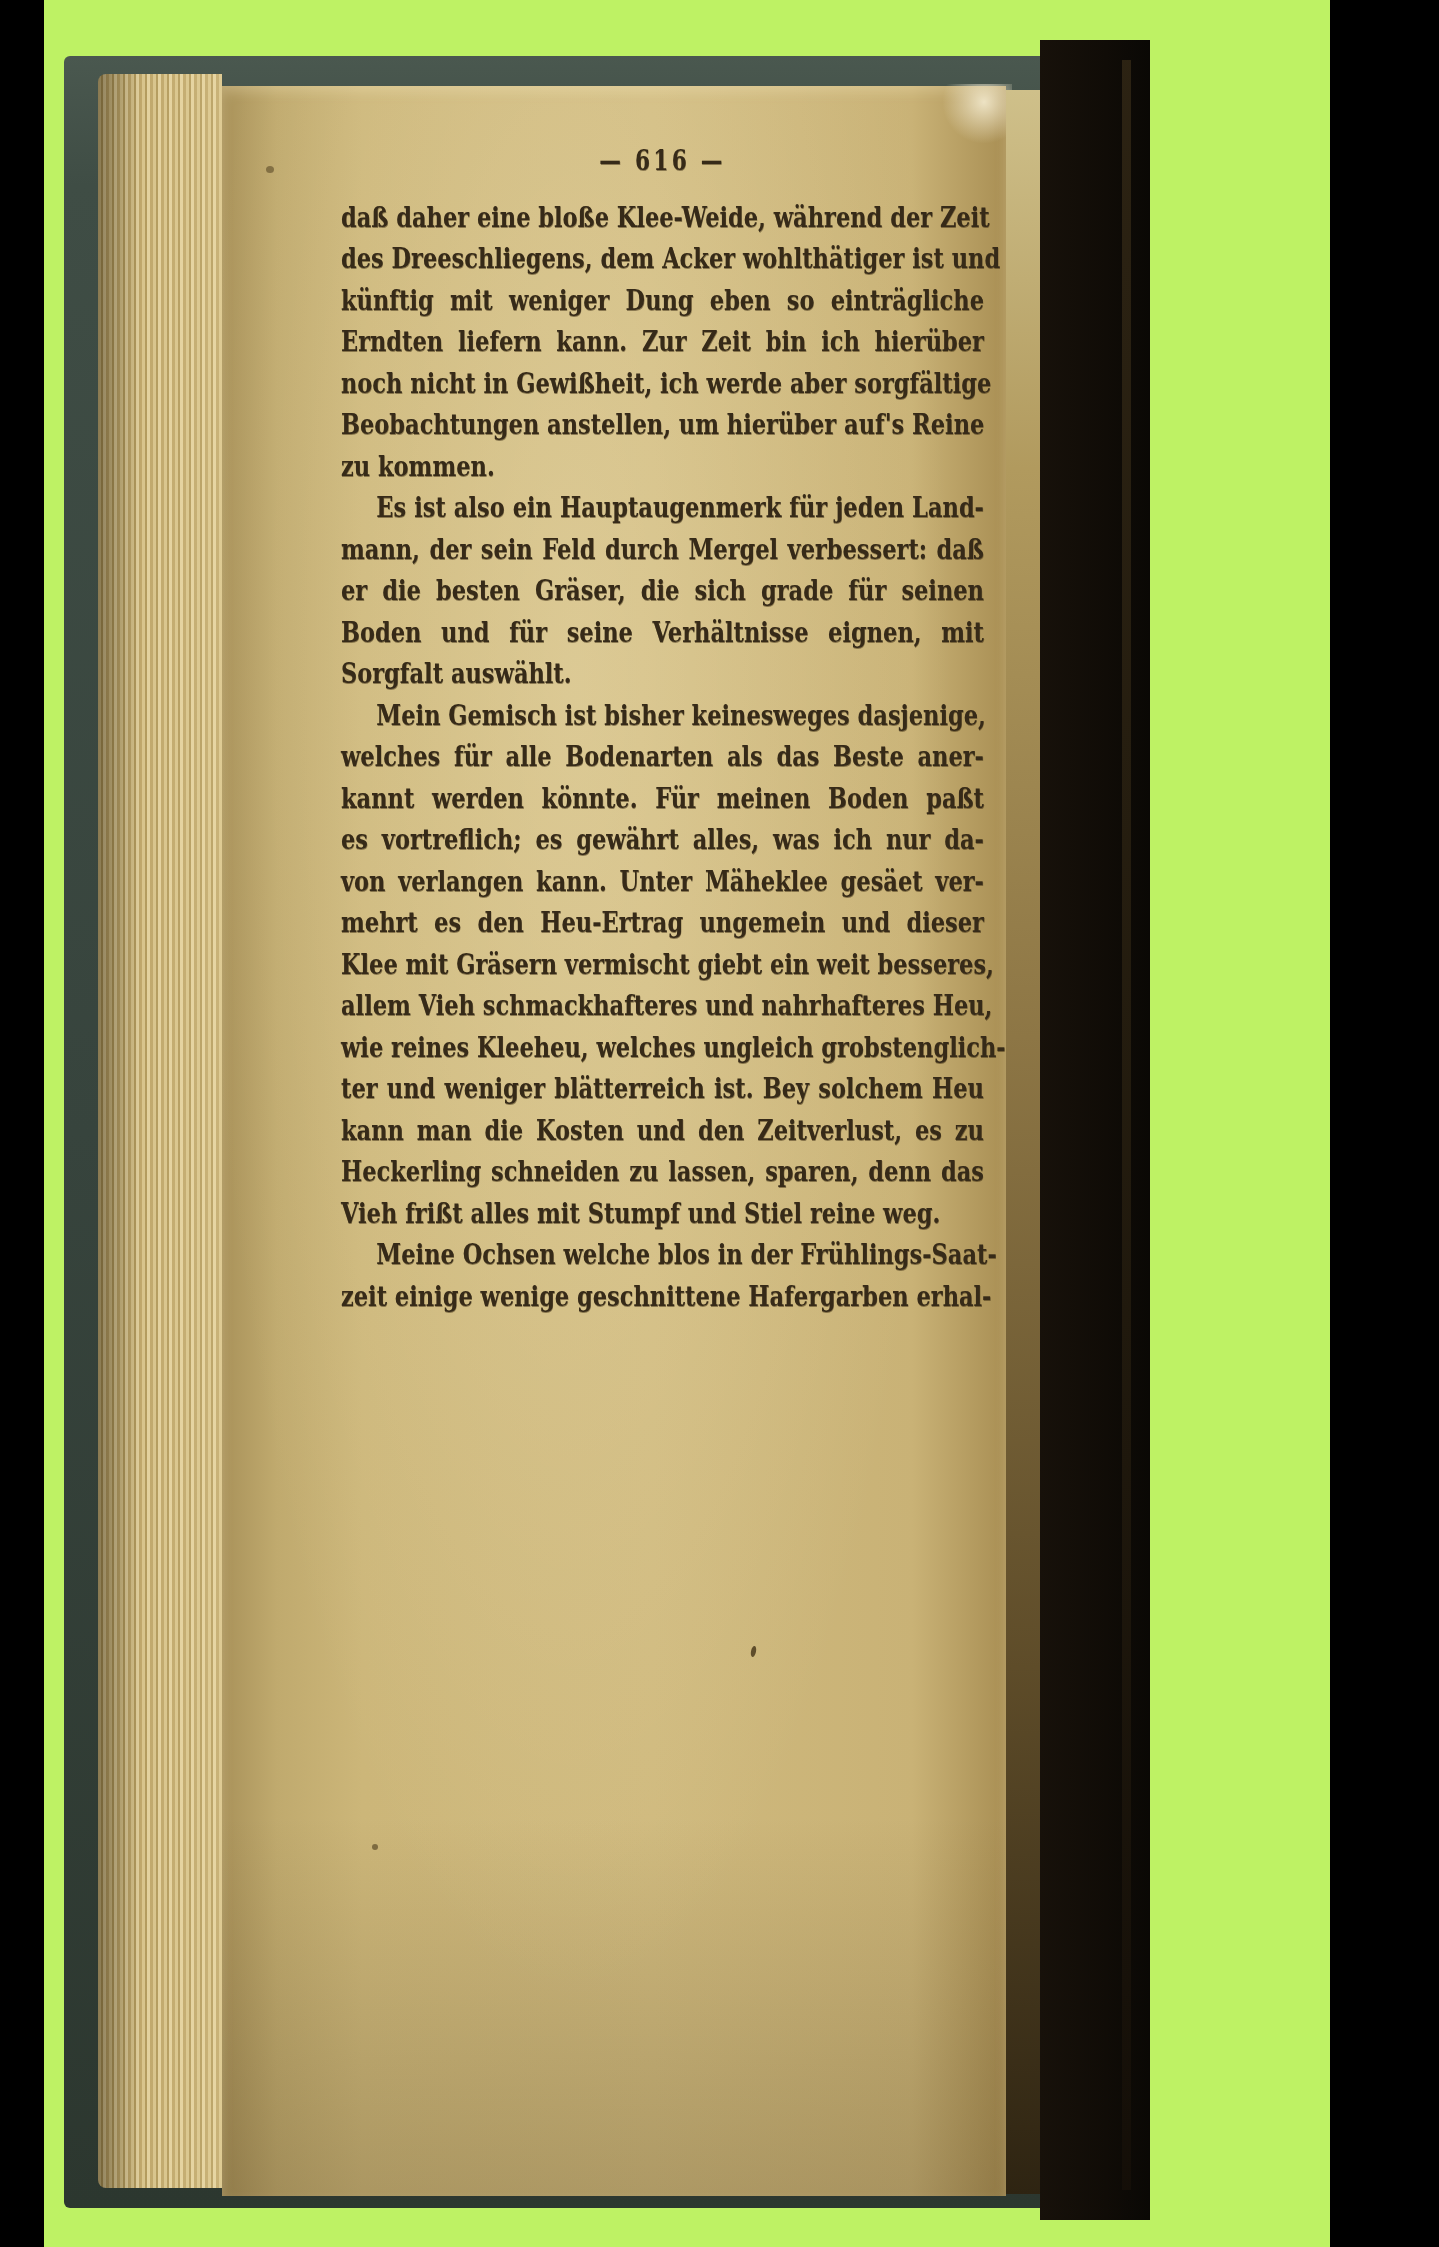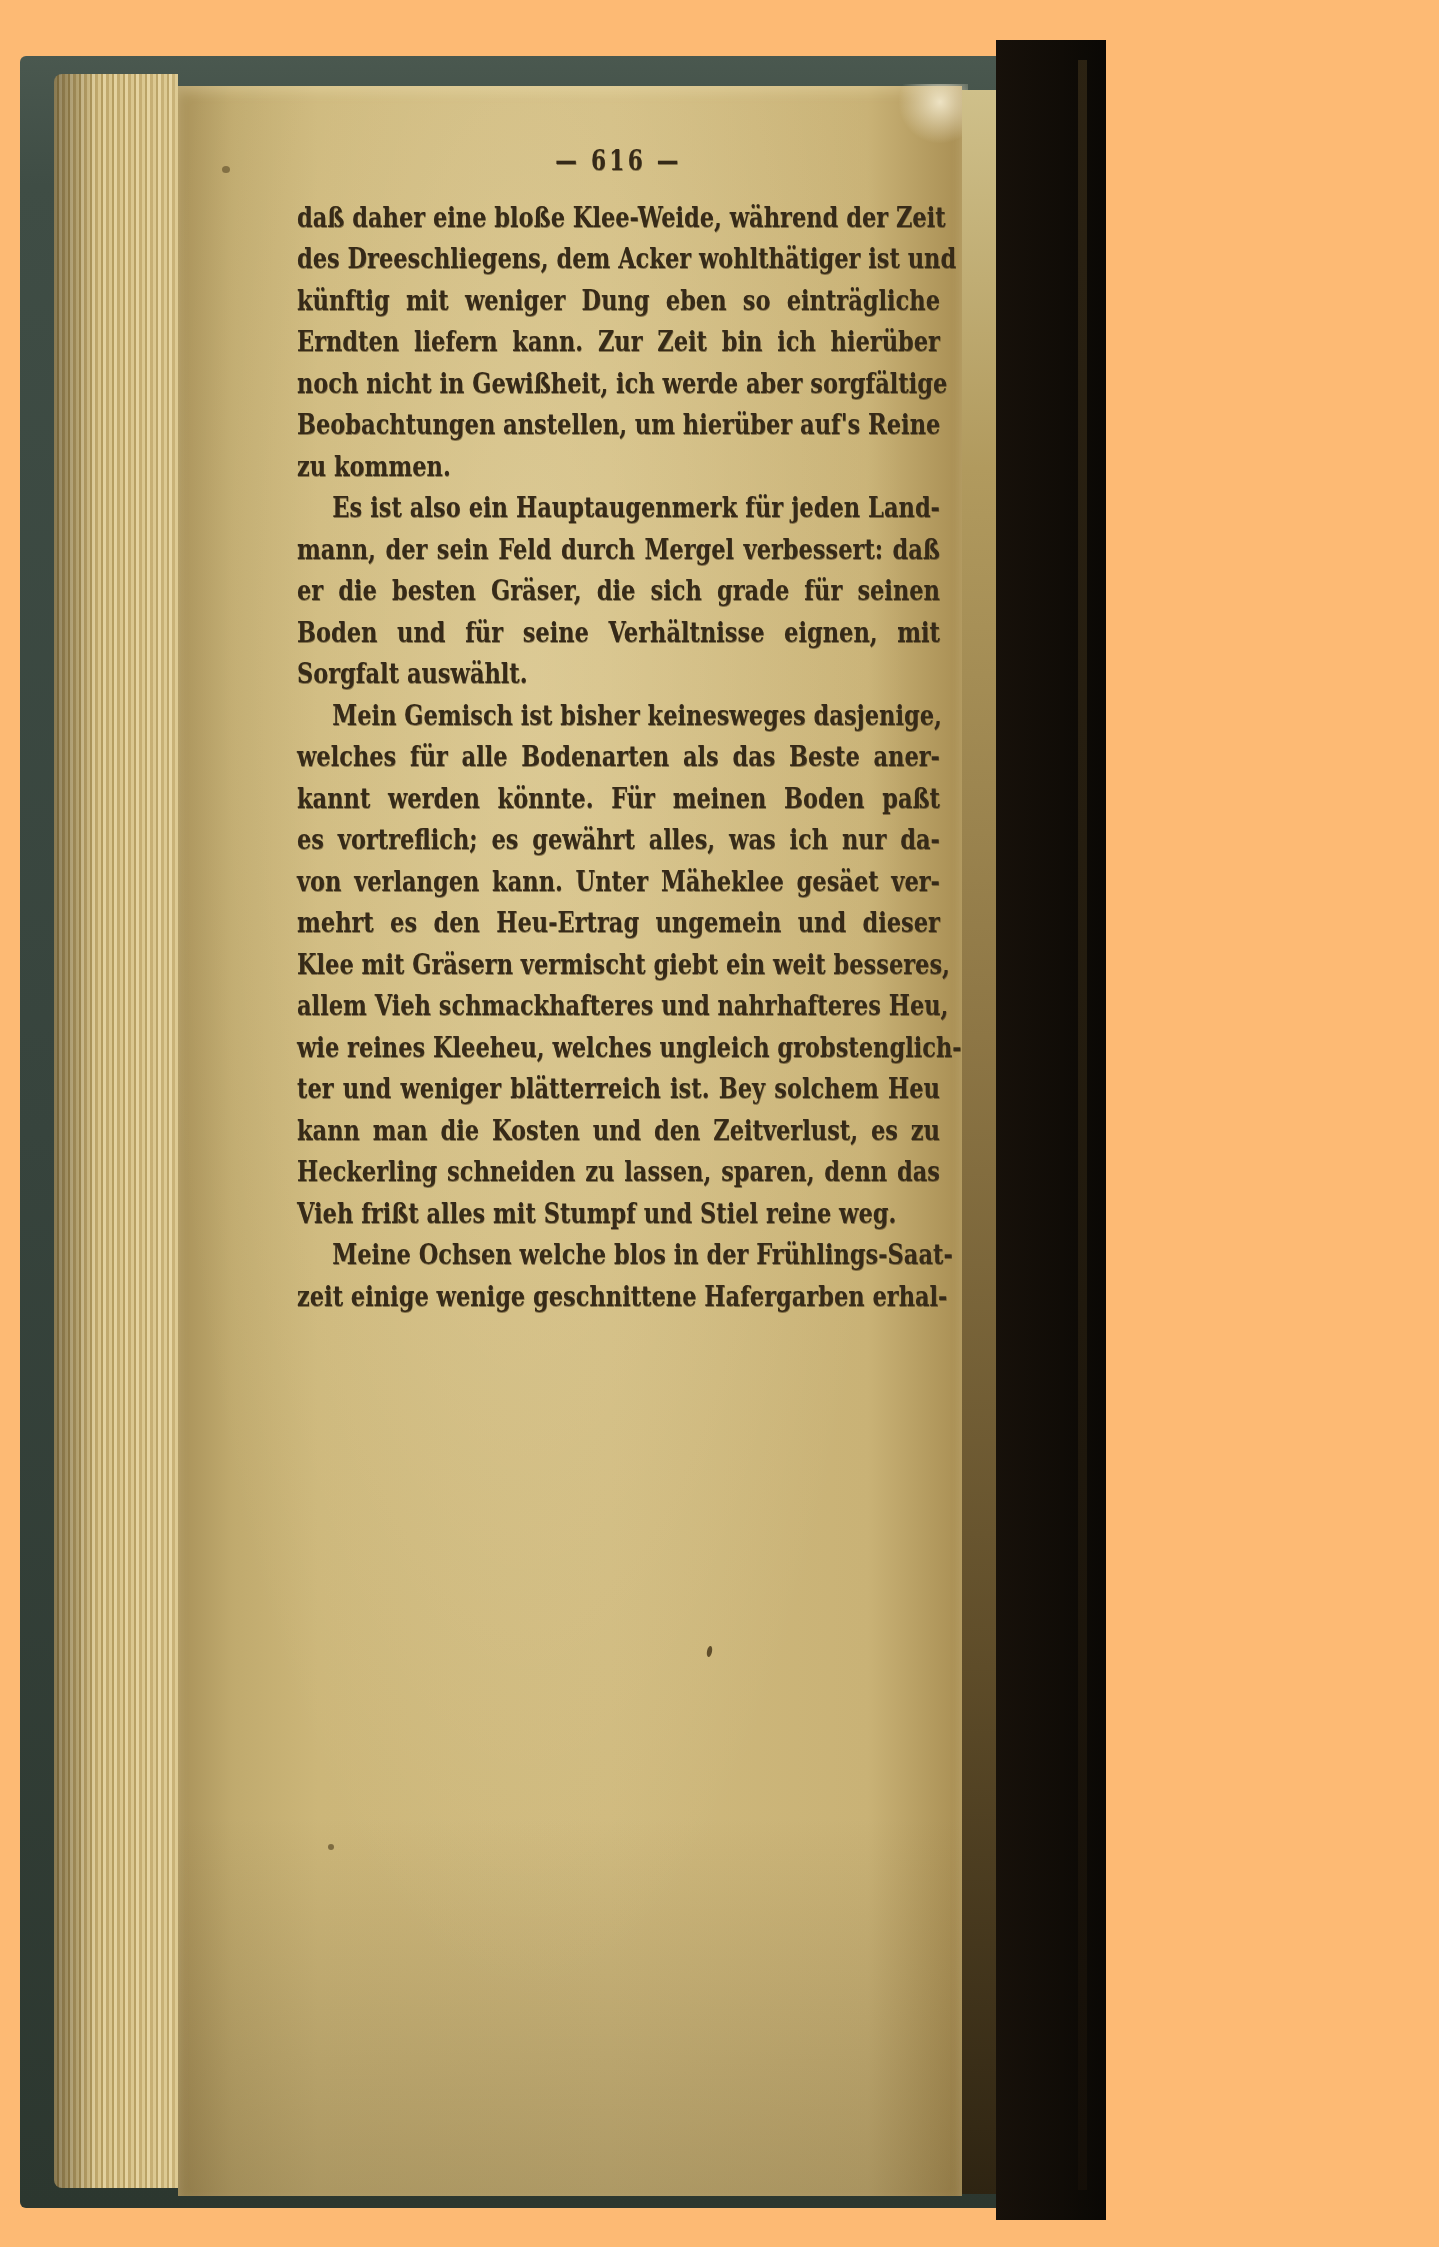--- a/index.html
+++ b/index.html
@@ -1,22 +1,23 @@
 <!DOCTYPE html>
 <html><head>
 <meta charset="utf-8">
 <style>
   html, body { margin: 0; padding: 0; background: #000; }
   .scan {
     position: relative;
-    width: 1439px;
+    width: 1286px;
     height: 2247px;
-    background: #fdba74;
+    background: #bef264;
     overflow: hidden;
     font-family: "DejaVu Serif", serif;
+    margin-left: 44px;
   }
   
   .cover {
     position: absolute;
     left: 20px; top: 56px;
     width: 988px; height: 2152px;
     background: linear-gradient(180deg, #4a584f 0%, #3f4d45 6%, #37443d 50%, #2c372f 100%);
     border-radius: 6px 3px 3px 6px;
   }
   

